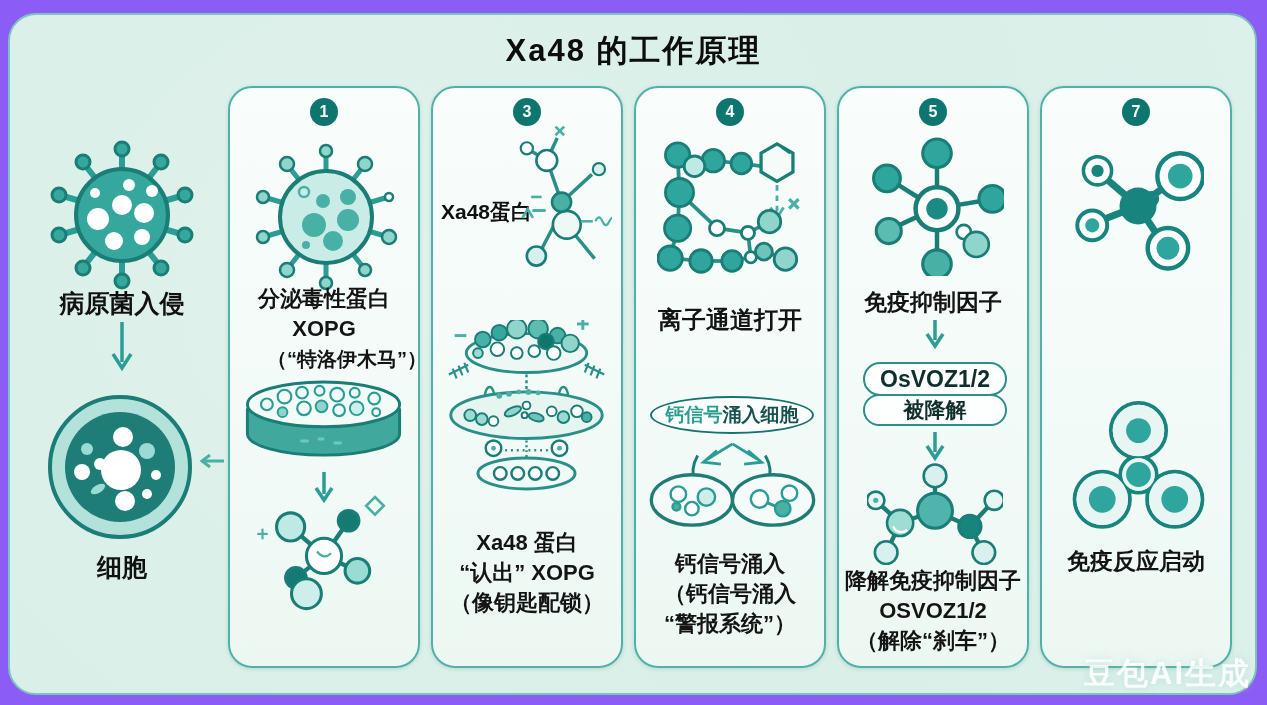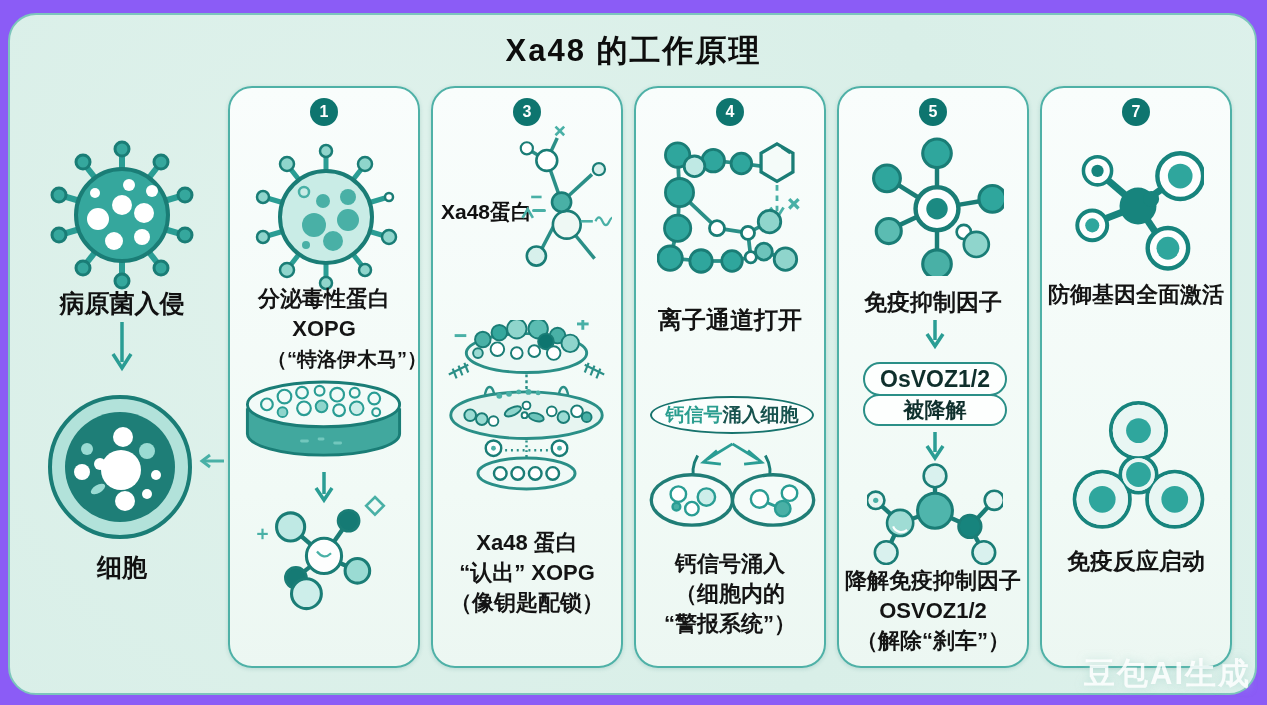--- a/index.html
+++ b/index.html
@@ -378,21 +378,21 @@
       <ellipse cx="130" cy="62" rx="42" ry="26" fill="#f4fbf9" stroke="#1f7d76" stroke-width="3.5"></ellipse>
       <g stroke="#2a9d94" stroke-width="2.5">
         <line x1="122" y1="64" x2="136" y2="70" stroke-width="3"></line>
         <circle cx="116" cy="61" r="9" fill="#ffffff"></circle>
           <circle cx="140" cy="71" r="8" fill="#49b0a6"></circle>
         <circle cx="147" cy="55" r="8" fill="#ffffff"></circle>
       </g>
     </svg>
     <div class="cap" style="top:461px">
       <div>钙信号涌入</div>
-      <div>（细胞内的</div>
+      <div>（钙信号涌入</div>
       <div>“警报系统”）</div>
     </div>
   </div>
 
   <div class="panel p5">
     <div class="badge">5</div>
     <svg class="abs" style="left:31px;top:49px" width="134" height="139" viewBox="-75 -80 150 155">
       <g stroke="#1a7d76" stroke-width="5">
         <line x1="0" y1="-22" x2="0" y2="-58"></line>
           <line x1="-20" y1="-12" x2="-52" y2="-32"></line>
@@ -464,21 +464,20 @@
       <circle cx="15" cy="-8" r="9" fill="#17847d"></circle>
       <circle cx="-46" cy="-40" r="16" fill="#fdfefe" stroke="#17847d" stroke-width="4"></circle>
       <circle cx="-46" cy="-40" r="7" fill="#17847d"></circle>
       <circle cx="48" cy="-34" r="26" fill="#fdfefe" stroke="#17847d" stroke-width="5"></circle>
       <circle cx="48" cy="-34" r="14" fill="#2fa69d"></circle>
       <circle cx="-52" cy="22" r="17" fill="#fdfefe" stroke="#17847d" stroke-width="4.5"></circle>
       <circle cx="-52" cy="22" r="8" fill="#2fa69d"></circle>
       <circle cx="34" cy="48" r="23" fill="#fdfefe" stroke="#17847d" stroke-width="5"></circle>
       <circle cx="34" cy="48" r="13" fill="#2fa69d"></circle>
     </svg>
-    <div class="cap" style="top:192px">防御基因全面激活</div>
     <svg class="abs" style="left:24px;top:310px" width="145" height="132" viewBox="-76 -62 152 138">
       <g fill="#e8f6f3" stroke="#17847d" stroke-width="4">
         <circle cx="0" cy="-28" r="29"></circle>
           <circle cx="-38" cy="44" r="29"></circle>
         <circle cx="38" cy="44" r="29"></circle>
           <circle cx="0" cy="18" r="19"></circle>
       </g>
       <g fill="#e8f6f3">
         <circle cx="0" cy="-28" r="27"></circle>
           <circle cx="-38" cy="44" r="27"></circle>

